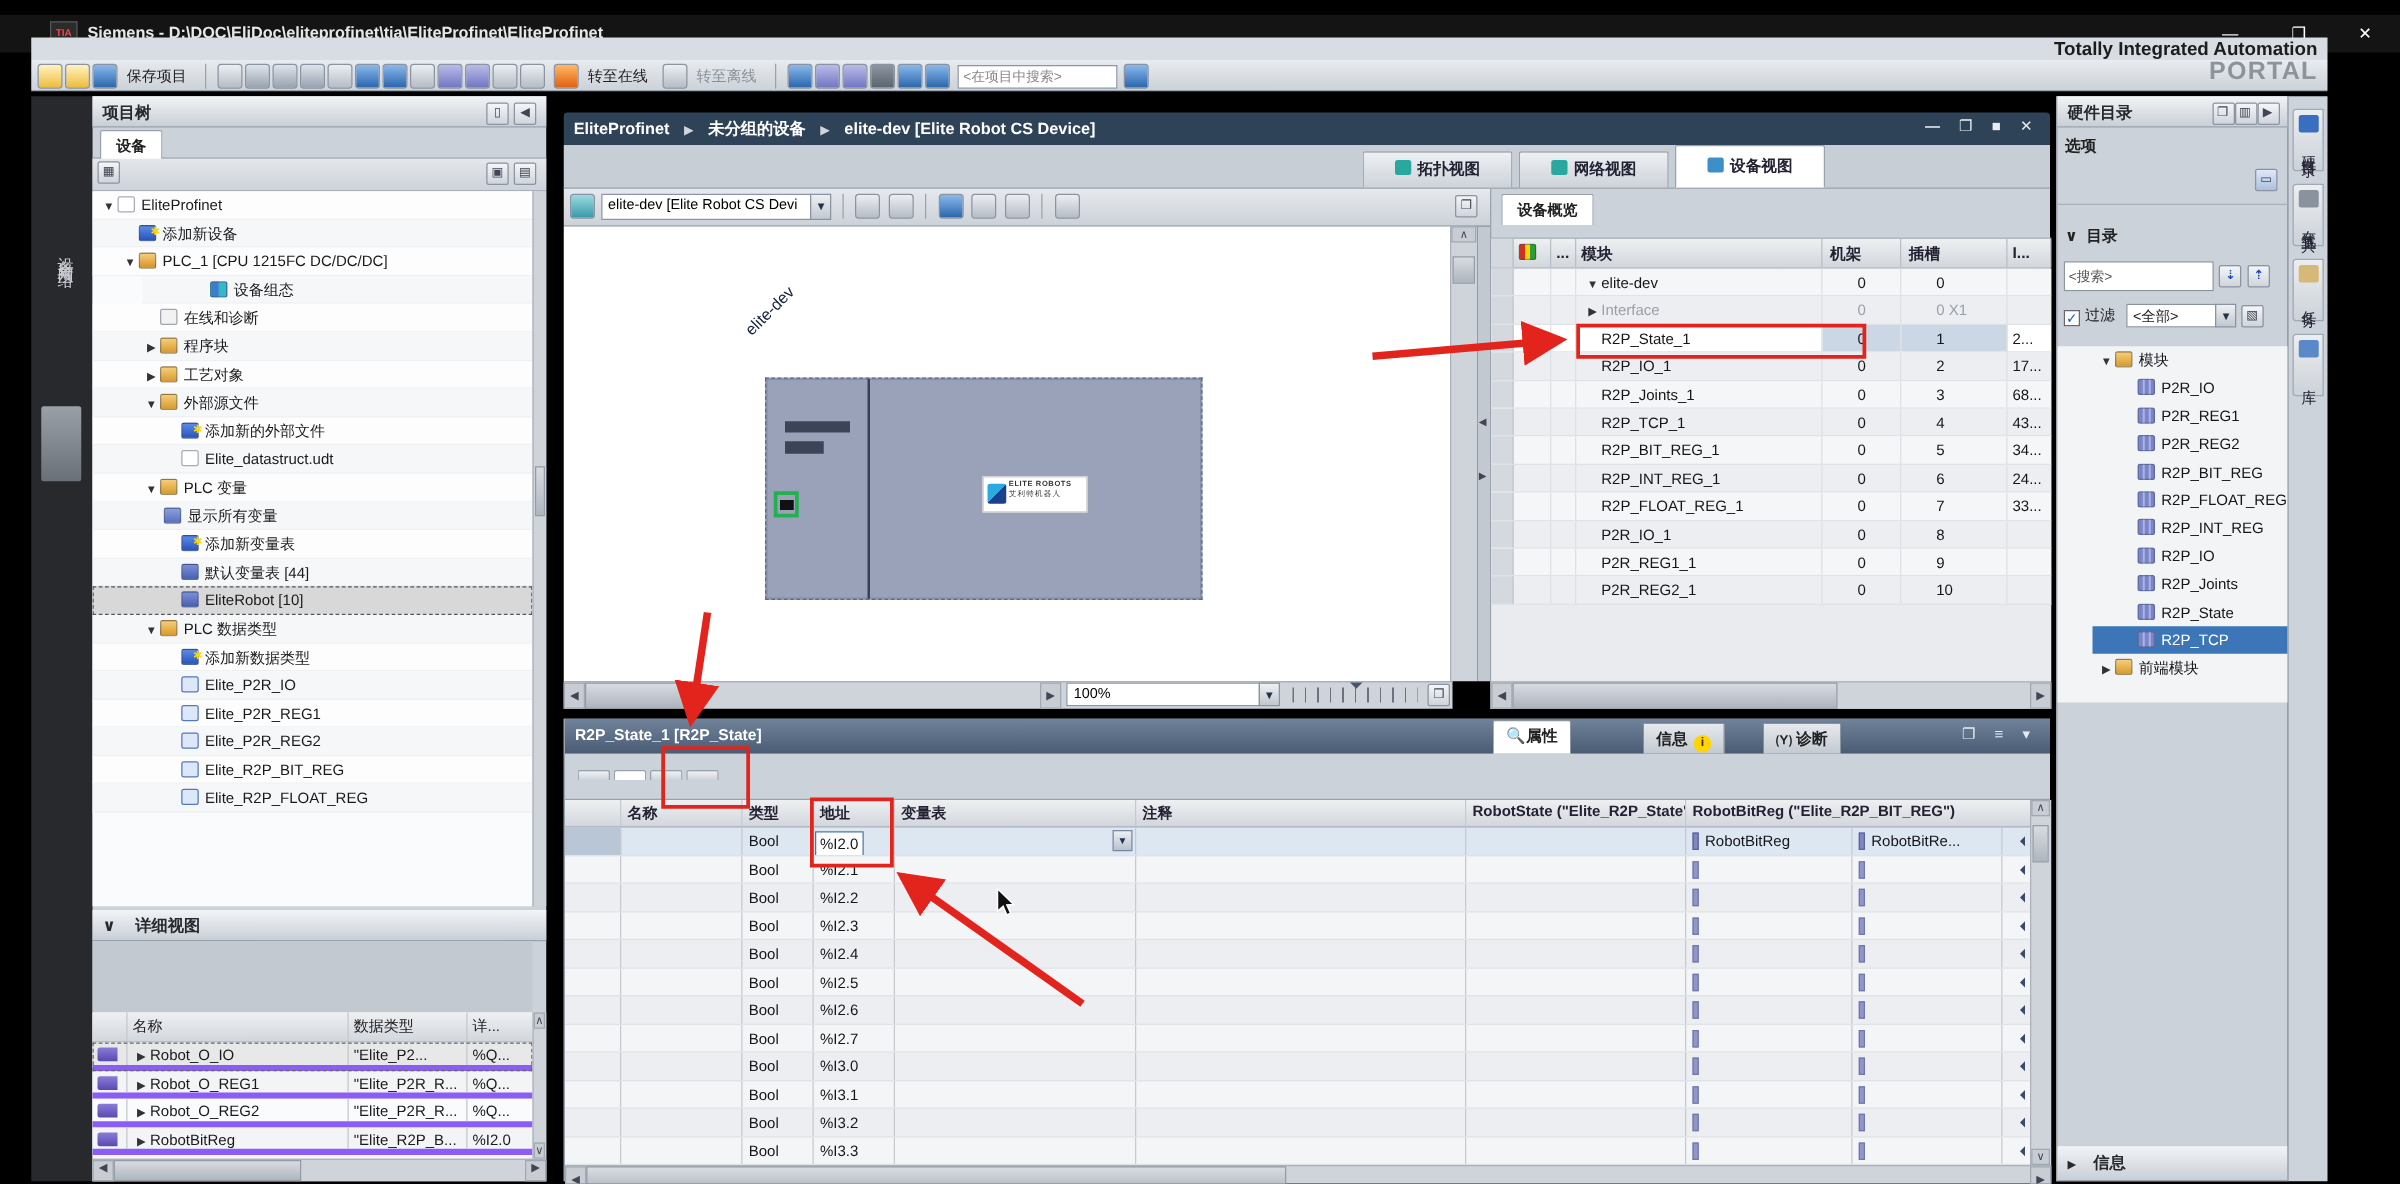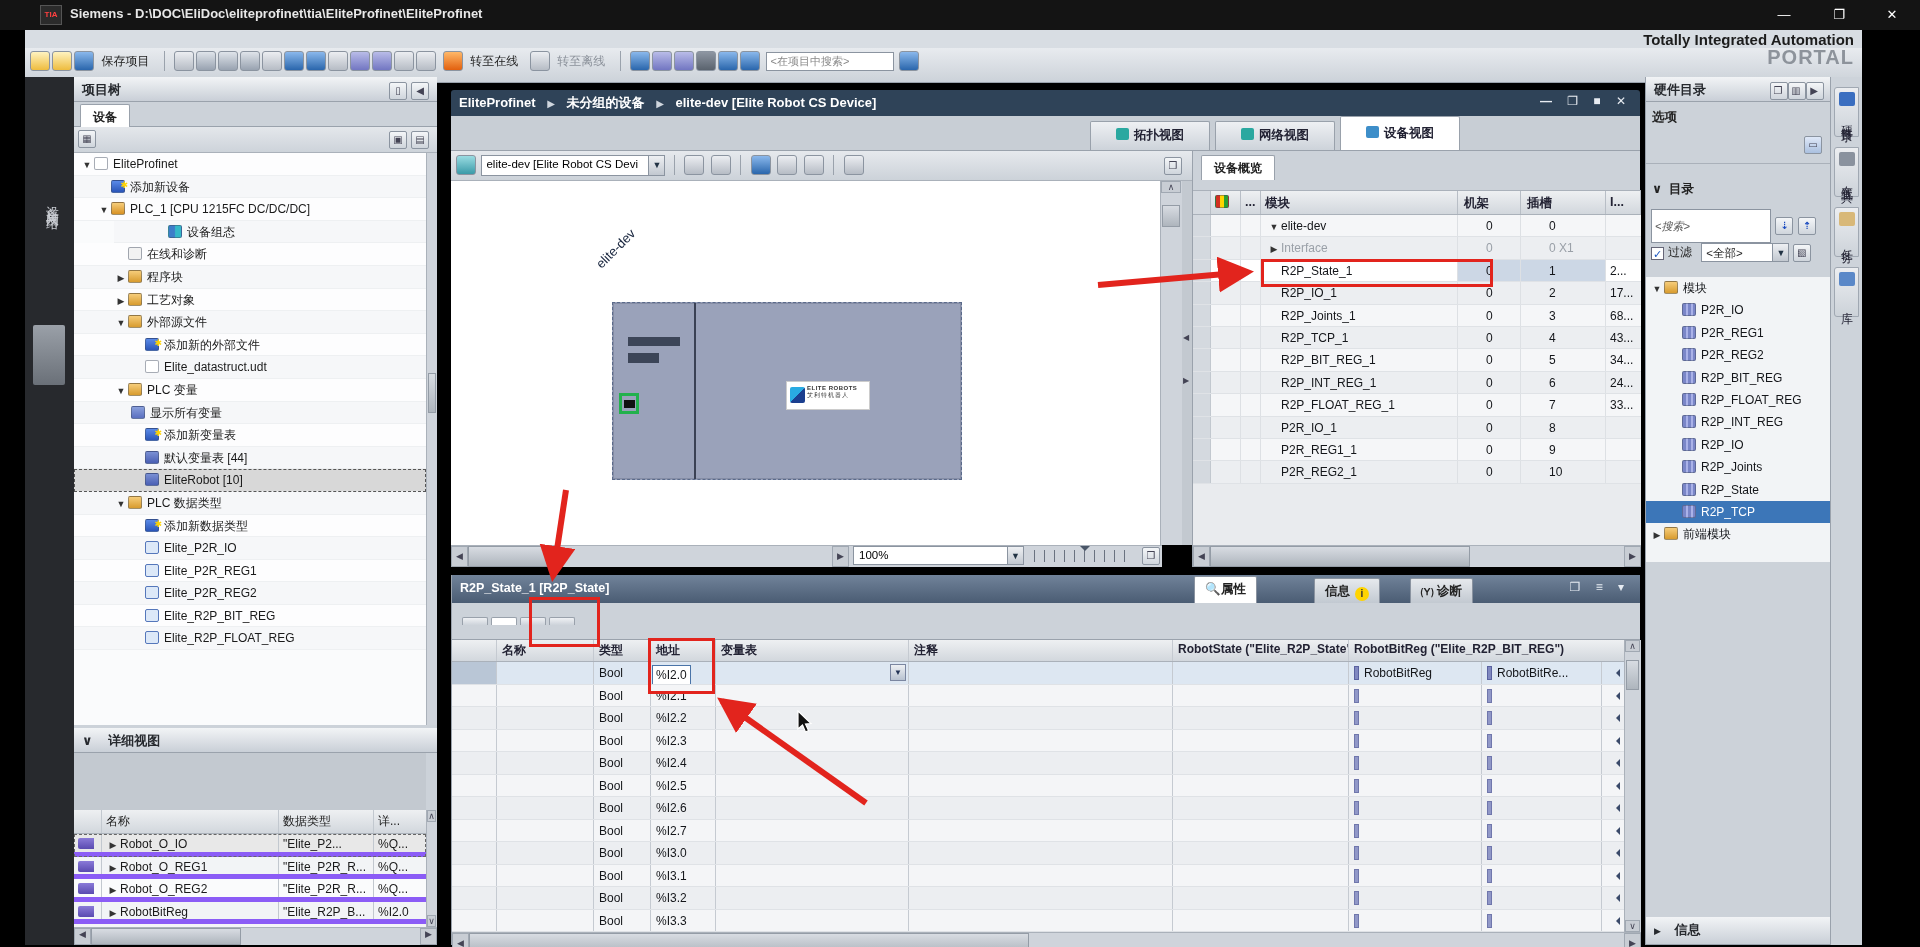--- a/index.html
+++ b/index.html
@@ -1,27 +1,27 @@
 <!DOCTYPE html>
 <html><head>
 <meta charset="utf-8">
 <style>
   html,body{margin:0;padding:0;background:#000;}
   *{box-sizing:border-box;font-family:"Liberation Sans","DejaVu Sans",sans-serif;}
   .screen{position:relative;width:1920px;height:947px;background:#000;overflow:hidden;}
   .abs{position:absolute;}
   
-  .titlebar{left:0;top:0;width:1920px;height:30px;background:#141414;color:#e6e6e6;}
+  .titlebar{left:0;top:12px;width:1920px;height:30px;background:#141414;color:#e6e6e6;}
   .tia-logo{left:40px;top:5px;width:22px;height:20px;background:#2b2b2b;border:1px solid #555;color:#ff4040;font-size:8px;font-weight:bold;text-align:center;line-height:18px;}
   .tb-title{left:70px;top:6px;font-size:13px;font-weight:bold;color:#e8e8e8;white-space:nowrap;}
   .winbtn{top:0;width:52px;height:30px;color:#fff;font-size:13px;text-align:center;line-height:30px;cursor:pointer;}
   
   .menubar{left:25px;top:30px;width:1837px;height:18px;background:#d8dde3;font-size:12.5px;color:#222;}
   .menu-item{display:inline-block;padding:1px 10px;}
-  .toolbar{left:25px;top:48px;width:1837px;height:35px;background:linear-gradient(#e8ebef,#ccd2d9);border-bottom:1px solid #9aa2ac;padding:2px 4px;white-space:nowrap;}
+  .toolbar{left:25px;top:48px;width:1837px;height:25px;background:linear-gradient(#e8ebef,#ccd2d9);border-bottom:1px solid #9aa2ac;padding:2px 4px;white-space:nowrap;}
   .tbi{display:inline-block;width:20px;height:20px;border-radius:3px;margin:1px 1px;vertical-align:middle;border:1px solid #8b94a0;}
   .c-y{background:linear-gradient(#fff3c0,#eebc3e);} .c-b{background:linear-gradient(#8ab8ec,#2a66ac);}
   .c-g{background:linear-gradient(#eceef2,#b6bcc5);} .c-s{background:linear-gradient(#dfe4ea,#98a2b0);}
   .c-o{background:linear-gradient(#ffb868,#e2600e);} .c-v{background:linear-gradient(#b9bce8,#7276c2);}
   .c-t{background:linear-gradient(#9adce2,#3a9aa8);} .c-d{background:linear-gradient(#8e96a2,#5a636e);}
   .tb-label{display:inline-block;font-size:12px;color:#222;margin:0 6px 0 2px;vertical-align:middle;}
   .tb-sep{display:inline-block;width:1px;height:20px;background:#9aa2ac;margin:0 4px;vertical-align:middle;}
   .tb-search{display:inline-block;width:128px;height:19px;border:1px solid #8b94a0;background:#fff;color:#888;font-size:11px;padding:1px 4px;vertical-align:middle;}
   .branding{left:1540px;top:31px;width:322px;height:46px;text-align:right;padding-right:8px;}
   .brand1{font-size:15px;font-weight:bold;color:#1c1c1c;}
@@ -136,23 +136,23 @@
   .iocA{width:22px;border-right:none!important;position:relative;}
   .addr-sel{display:inline-block;background:#fff;border:1px solid #4a74a8;padding:0 3px;margin:1px -4px;}
   .pbar{display:inline-block;width:5px;height:14px;background:#8088c0;border:1px solid #5a62a0;vertical-align:-3px;margin-right:5px;}
   .row-arrow{position:absolute;right:4px;top:7px;width:0;height:0;border:4px solid transparent;border-right-color:#3a4a6a;}
   .dd-mini{position:absolute;right:2px;top:2px;width:16px;height:17px;background:linear-gradient(#eef0f3,#b8c2d0);border:1px solid #7b86a0;color:#235;font-size:8px;text-align:center;line-height:16px;}
   .io-vscroll{left:1172px;top:65px;width:17px;height:292px;}
   .io-hscroll{left:0;top:357px;width:1189px;height:22px;}
   
   .cat{left:1645px;top:77px;width:185px;height:868px;background:#ccd2d9;border-left:1px solid #9aa2ac;}
   .cat-row{position:absolute;width:100%;font-size:12.5px;color:#222;padding:4px 6px;font-weight:bold;}
-  .cat-input{width:120px;height:34px;background:#fff;border:1px solid #8b94a0;font-size:11px;color:#555;padding:1px 3px;vertical-align:middle;font-style:italic;}
+  .cat-input{width:120px;height:24px;background:#fff;border:1px solid #8b94a0;font-size:11px;color:#555;padding:1px 3px;vertical-align:middle;}
   .cat-tree{position:absolute;left:0;top:200px;width:185px;height:285px;background:#f2f4f6;overflow:hidden;}
-  .cat-item{height:22.4px;line-height:22.4px;font-size:12px;color:#14161a;white-space:nowrap;overflow:hidden;}
+  .cat-item{height:22.4px;line-height:22.4px;font-size:12px;color:#14161a;white-space:nowrap;overflow:hidden;margin-left:28px;}
   .cat-item.sel{background:#3c76b8;color:#fff;}
   .cat-info{position:absolute;left:0;top:840px;width:100%;height:28px;}
   .chk{display:inline-block;width:13px;height:13px;background:#fff;border:1px solid #667;color:#1a56c0;font-size:11px;line-height:12px;text-align:center;vertical-align:-2px;margin-right:4px;}
   
   .rstrip{left:1830px;top:77px;width:32px;height:868px;background:#cdd3da;border-left:1px solid #9aa2ac;}
   .rtab{margin:10px 3px 0;padding:4px 2px 8px;background:linear-gradient(#eceef1,#ccd2d9);border:1px solid #a0a8b2;border-radius:3px 0 0 3px;text-align:center;}
   .rtab .vic{display:block;width:16px;height:14px;margin:0 auto 4px;border-radius:2px;}
   .rtab .vtxt{writing-mode:vertical-rl;text-orientation:upright;font-size:12px;color:#223;letter-spacing:2px;}
   
   .anno{border:3px solid #e2241d;background:transparent;pointer-events:none;}

